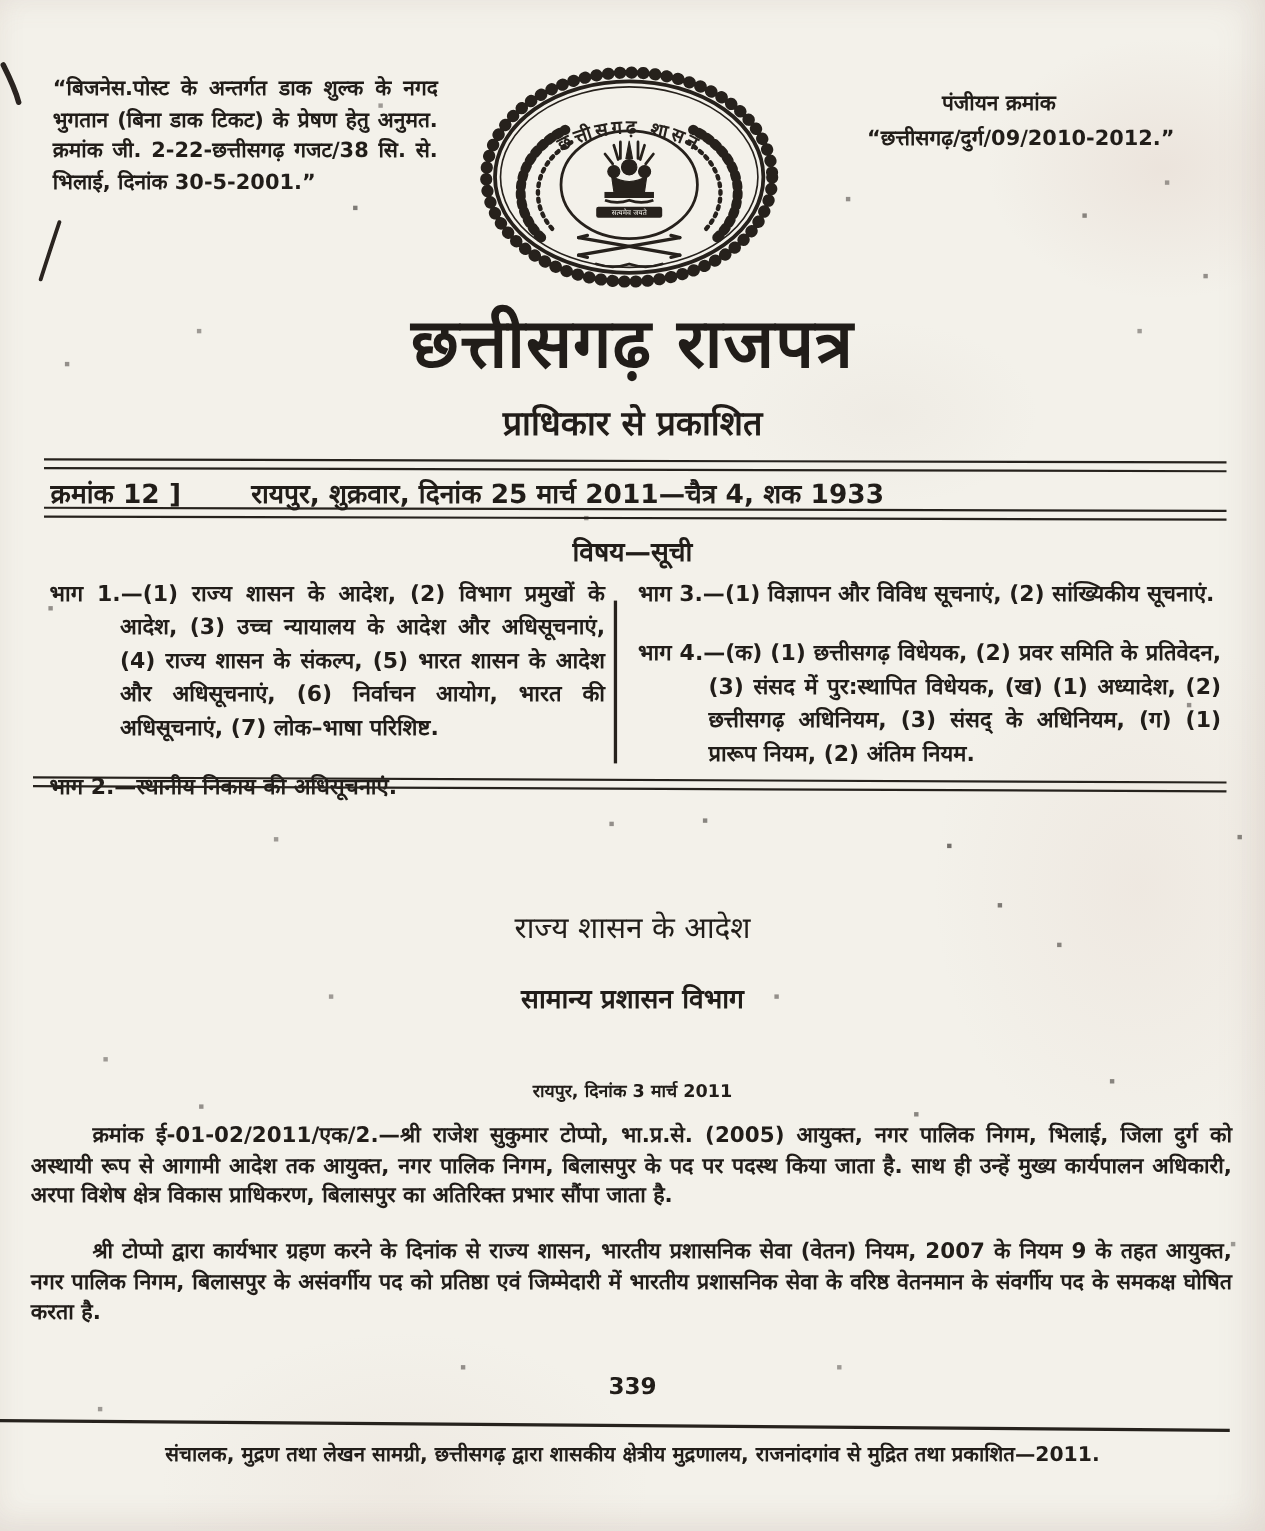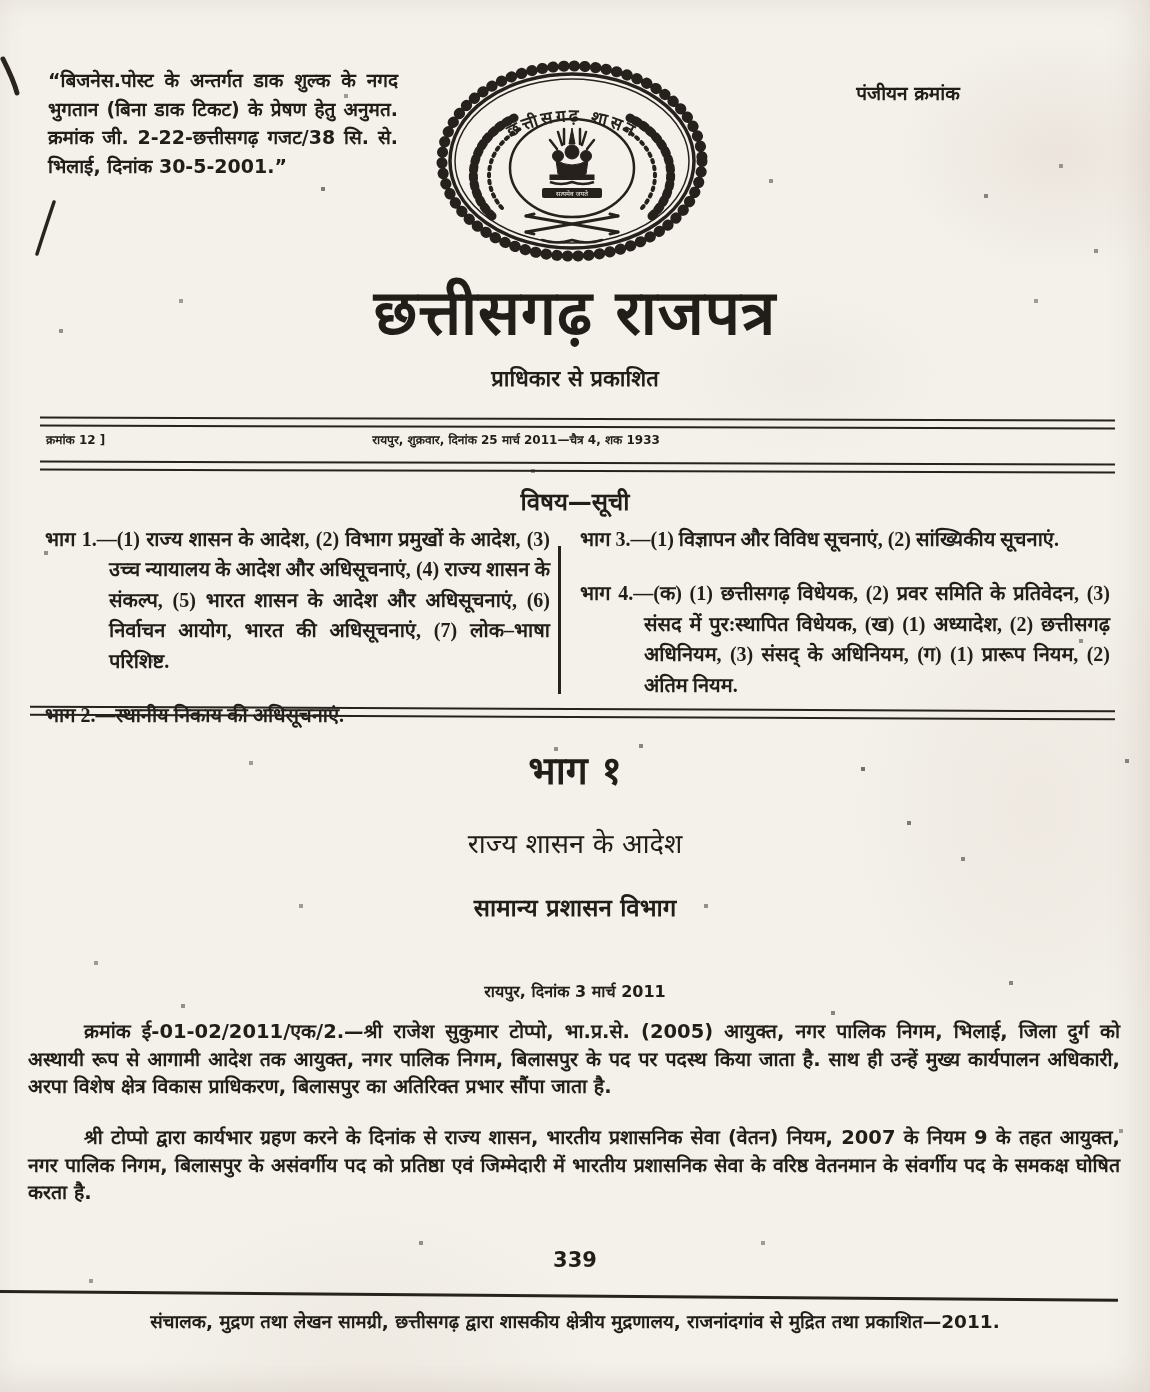--- a/index.html
+++ b/index.html
@@ -49,37 +49,37 @@
   .reg-number{text-align:center;margin-top:6px;}
 
   .emblem{position:absolute;left:430px;top:56px;}
 
   .title{
     position:absolute;left:0;top:268px;width:100%;margin:0;
     text-align:center;font-size:62px;font-weight:800;letter-spacing:1px;
   }
   .subtitle{
     position:absolute;left:0;top:362px;width:100%;
-    text-align:center;font-size:22px;font-weight:700;
+    text-align:center;font-size:31px;font-weight:700;
   }
 
   .double-rule{
     position:absolute;height:6px;
     border-top:2.5px solid #26221d;border-bottom:2px solid #26221d;
   }
   .rule-a{left:40px;width:1075px;top:418px;transform:rotate(.15deg);}
   .rule-b{left:40px;width:1075px;top:462px;transform:rotate(.15deg);}
   .rule-c{left:30px;width:1085px;top:708px;transform:rotate(.25deg);}
 
-  .issue-row{position:absolute;left:46px;top:431px;width:1060px;height:28px;font-size:12px;font-weight:700;}
+  .issue-row{position:absolute;left:46px;top:431px;width:1060px;height:28px;font-size:24px;font-weight:700;}
   .issue-no{position:absolute;left:0;top:0;}
   .issue-date{position:absolute;left:0;right:120px;text-align:center;top:0;}
 
   .toc-heading{position:absolute;left:0;top:484px;width:100%;text-align:center;font-size:24px;font-weight:700;}
-  .toc{position:absolute;left:45px;top:524px;width:1065px;display:flex;font-family:Liberation Serif, serif;}
+  .toc{position:absolute;left:45px;top:524px;width:1065px;display:flex;}
   .toc-col{font-size:20px;line-height:1.52;font-weight:600;}
   .toc-col.left{width:505px;margin-right:30px;}
   .toc-col.right{width:530px;}
   .toc-entry{margin:0 0 24px 0;padding-left:64px;text-indent:-64px;text-align:justify;}
   .toc-label{font-weight:700;}
   .toc-divider{position:absolute;left:513px;top:22px;width:3px;height:148px;background:#26221d;}
 
   .part1-heading{position:absolute;left:0;top:742px;width:100%;margin:0;text-align:center;font-size:39px;font-weight:800;}
   .part1-subheading{position:absolute;left:0;top:824px;width:100%;margin:0;text-align:center;font-size:27px;font-weight:400;}
   .department{position:absolute;left:0;top:890px;width:100%;text-align:center;font-size:24px;font-weight:700;}
@@ -109,20 +109,21 @@
     <path d="M3,4 C8,14 14,26 17,38" stroke="#2a2420" stroke-width="5" fill="none" stroke-linecap="round"></path>
   </svg>
   <svg class="pen-mark2" width="24" height="60" viewBox="0 0 24 60">
     <path d="M20,4 C14,22 8,40 3,56" stroke="#2a2420" stroke-width="3.5" fill="none" stroke-linecap="round"></path>
   </svg>
 
   <div class="postal-note">“बिजनेस.पोस्ट के अन्तर्गत डाक शुल्क के नगद भुगतान (बिना डाक टिकट) के प्रेषण हेतु अनुमत. क्रमांक जी. 2-22-छत्तीसगढ़ गजट/38 सि. से. भिलाई, दिनांक 30-5-2001.”</div>
 
   <div class="reg-block">
     <div class="reg-label">पंजीयन क्रमांक</div>
+    <div class="reg-number">“छत्तीसगढ़/दुर्ग/09/2010-2012.”</div>
   </div>
 
   <svg class="emblem" width="285" height="214" viewBox="0 0 285 214">
 
     <ellipse cx="142" cy="105" rx="130" ry="95" fill="none" stroke="#26211c" stroke-width="11" stroke-dasharray="0.5 10.2" stroke-linecap="round"></ellipse>
     <ellipse cx="142" cy="105" rx="122" ry="87" fill="none" stroke="#26211c" stroke-width="3.5"></ellipse>
     <ellipse cx="142" cy="105" rx="117" ry="82" fill="none" stroke="#26211c" stroke-width="1.5"></ellipse>
 
     <path id="emblem-arc" d="M 44,126 A 101 80 0 0 1 240,126" fill="none"></path>
     <text font-size="17" font-weight="bold" fill="#26211c" letter-spacing="3" font-family="DejaVu Sans, Liberation Sans, sans-serif">
@@ -177,21 +178,20 @@
     </div>
     <div class="toc-divider"></div>
     <div class="toc-col right">
       <p class="toc-entry"><span class="toc-label">भाग 3.—</span><span>(1) विज्ञापन और विविध सूचनाएं, (2) सांख्यिकीय सूचनाएं.</span></p>
       <p class="toc-entry"><span class="toc-label">भाग 4.—</span><span>(क) (1) छत्तीसगढ़ विधेयक, (2) प्रवर समिति के प्रतिवेदन, (3) संसद में पुर:स्थापित विधेयक, (ख) (1) अध्यादेश, (2) छत्तीसगढ़ अधिनियम, (3) संसद् के अधिनियम, (ग) (1) प्रारूप नियम, (2) अंतिम नियम.</span></p>
     </div>
   </div>
 
   <div class="double-rule rule-c"></div>
 
-  <h2 class="part1-heading">भाग १</h2>
   <h3 class="part1-subheading">राज्य शासन के आदेश</h3>
   <div class="department">सामान्य प्रशासन विभाग</div>
   <div class="dateline">रायपुर, दिनांक 3 मार्च 2011</div>
 
   <p class="body-para para1"><span class="para-lead">क्रमांक ई-01-02/2011/एक/2.—</span><span>श्री राजेश सुकुमार टोप्पो, भा.प्र.से. (2005) आयुक्त, नगर पालिक निगम, भिलाई, जिला दुर्ग को अस्थायी रूप से आगामी आदेश तक आयुक्त, नगर पालिक निगम, बिलासपुर के पद पर पदस्थ किया जाता है. साथ ही उन्हें मुख्य कार्यपालन अधिकारी, अरपा विशेष क्षेत्र विकास प्राधिकरण, बिलासपुर का अतिरिक्त प्रभार सौंपा जाता है.</span></p>
   <p class="body-para para2">श्री टोप्पो द्वारा कार्यभार ग्रहण करने के दिनांक से राज्य शासन, भारतीय प्रशासनिक सेवा (वेतन) नियम, 2007 के नियम 9 के तहत आयुक्त, नगर पालिक निगम, बिलासपुर के असंवर्गीय पद को प्रतिष्ठा एवं जिम्मेदारी में भारतीय प्रशासनिक सेवा के वरिष्ठ वेतनमान के संवर्गीय पद के समकक्ष घोषित करता है.</p>
 
   <div class="page-number">339</div>
   <div class="footer-rule"></div>
   <div class="imprint">संचालक, मुद्रण तथा लेखन सामग्री, छत्तीसगढ़ द्वारा शासकीय क्षेत्रीय मुद्रणालय, राजनांदगांव से मुद्रित तथा प्रकाशित—2011.</div>

